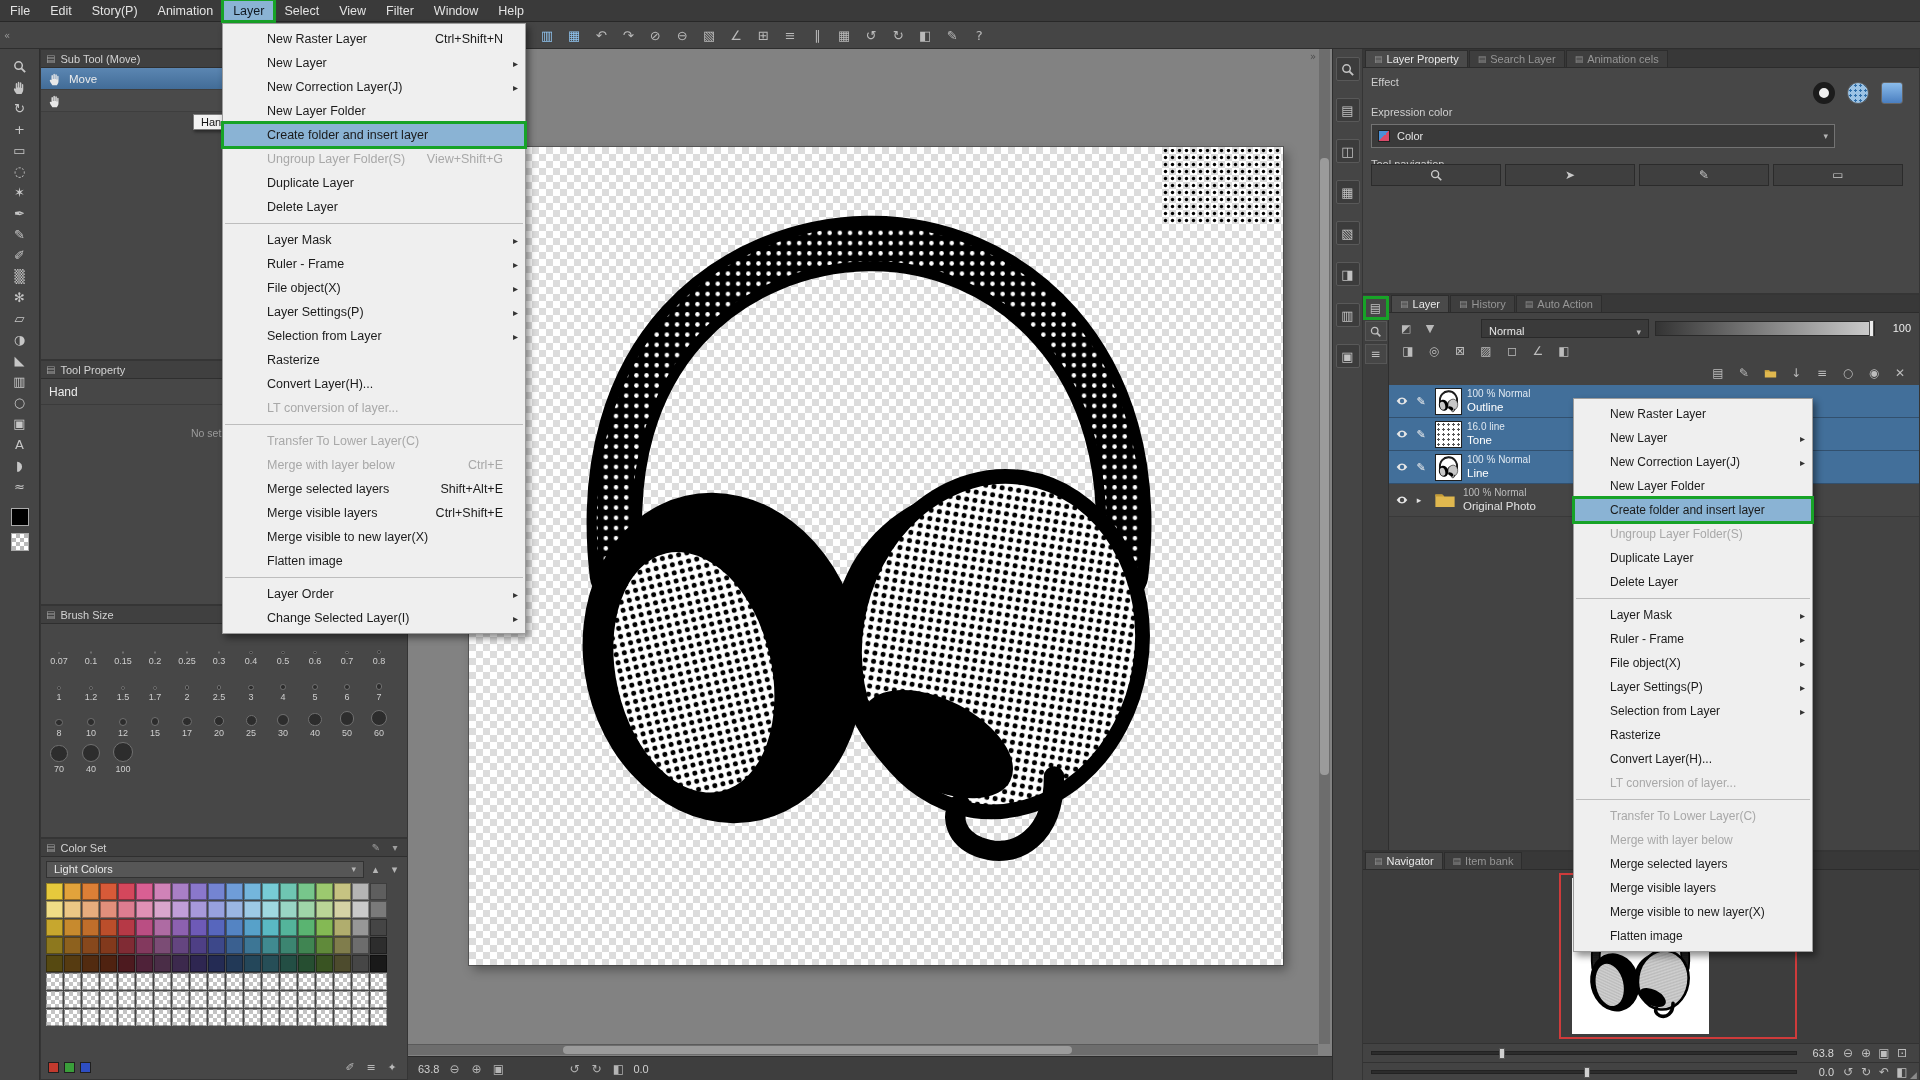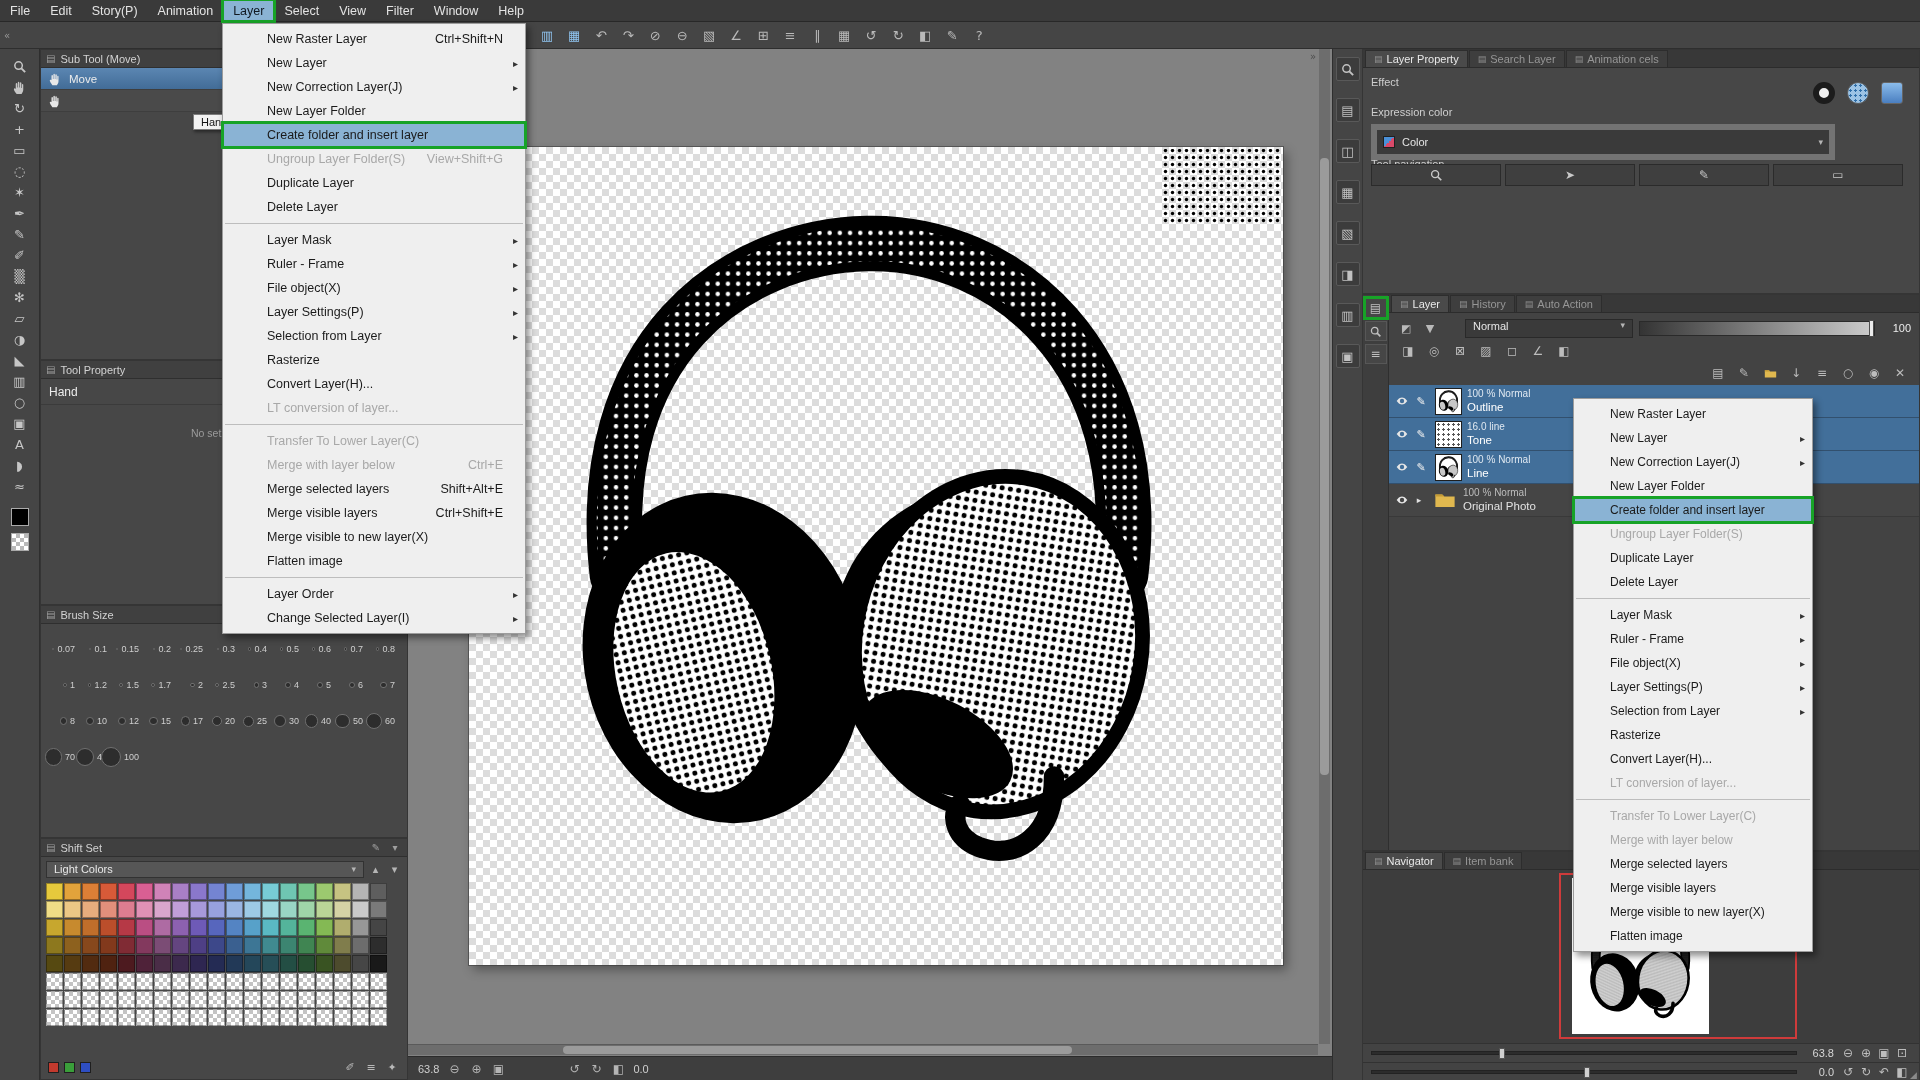--- a/index.html
+++ b/index.html
@@ -40,21 +40,21 @@
 #subtool-panel{top:0;height:311px;}
 .st-row{height:22px;display:flex;align-items:center;gap:7px;padding:0 7px;font-size:11.5px;color:#ececec;background:#4a4a4a;border-bottom:1px solid #3e3e3e;}
 .st-row.sel{background:linear-gradient(#5b86b2,#426c97);}
 .st-row svg{width:14px;height:14px;color:#e8e8e8;}
 #st-tooltip{position:absolute;left:152px;top:64px;background:#f2f2f2;color:#141414;border:1px solid #7d7d7d;font-size:11px;padding:1px 7px;box-shadow:1px 2px 3px rgba(0,0,0,.45);z-index:30;}
 #toolprop-panel{top:311px;height:245px;}
 .tp-name{font-size:12px;color:#ececec;padding:6px 8px 5px;border-bottom:1px solid #3b3b3b;}
 .tp-note{position:absolute;left:150px;top:66px;font-size:10.5px;color:#9b9b9b;}
 #brush-panel{top:556px;height:233px;}
 #bs-grid{display:grid;grid-template-columns:repeat(11,32px);padding:8px 2px 0;}
-.bs-cell{height:36px;display:flex;align-items:center;justify-content:flex-end;gap:3px;padding-bottom:2px;}
+.bs-cell{height:36px;display:flex;flex-direction:column;align-items:center;justify-content:flex-end;gap:3px;padding-bottom:2px;}
 .bs-dot{background:#2d2d2d;border:1px solid #707070;border-radius:50%;flex-shrink:0;}
 .bs-num{font-size:9px;color:#cfcfcf;line-height:1;}
 #colorset-panel{top:789px;height:242px;}
 .cs-bar{display:flex;align-items:center;gap:4px;padding:3px 5px;height:24px;}
 .cs-dd{flex:1;height:17px;background:#565656;border:1px solid #323232;display:flex;align-items:center;font-size:11px;color:#e8e8e8;padding:0 7px;}
 .dd-arrow{margin-left:auto;color:#b5b5b5;font-size:9px;}
 .cs-bar-ic{width:15px;text-align:center;color:#b5b5b5;font-size:11px;}
 #cs-grid{display:grid;grid-template-columns:repeat(19,18px);grid-auto-rows:18px;padding:2px 5px;}
 .sw{width:17px;height:17px;border:1px solid rgba(0,0,0,.35);}
 .sw-empty{background-color:#fff;background-image:linear-gradient(45deg,#c4c4c4 25%,transparent 25%,transparent 75%,#c4c4c4 75%),linear-gradient(45deg,#c4c4c4 25%,transparent 25%,transparent 75%,#c4c4c4 75%);background-size:8px 8px;background-position:0 0,4px 4px;}
@@ -102,34 +102,34 @@
 .tab.active{background:#4a4a4a;color:#e9e9e9;}
 .t-icon{font-size:9px;color:#8f8f8f;}
 
 #layerprop{top:0;height:245px;}
 .lp-label{position:absolute;left:8px;font-size:11px;color:#cfcfcf;}
 #effect-icons{position:absolute;right:16px;top:32px;display:flex;gap:12px;}
 .fx{width:22px;height:22px;border-radius:50%;}
 .fx0{background:#f0f0f0;border:6px solid #1c1c1c;}
 .fx1{background-color:#9cc3e5;background-image:radial-gradient(#2d6da8 32%,transparent 36%);background-size:5px 5px;border:1px solid #5a5a5a;}
 .fx2{border-radius:3px;background:linear-gradient(#8bbceb,#4a7fc1);border:1px solid #666;}
-.expr-dd{position:absolute;left:8px;top:74px;width:464px;height:36px;background:#3a3a3a;border:6px solid #737373;display:flex;align-items:center;gap:7px;padding:0 6px;font-size:11px;color:#e4e4e4;}
+.expr-dd{position:absolute;left:8px;top:74px;width:464px;height:24px;background:#3a3a3a;border:1px solid #737373;display:flex;align-items:center;gap:7px;padding:0 6px;font-size:11px;color:#e4e4e4;}
 .expr-ic{width:12px;height:12px;background:linear-gradient(135deg,#4a90d9 50%,#d94a6a 50%);border:1px solid #202020;}
 #toolnav-row{position:absolute;left:8px;top:114px;display:flex;gap:4px;}
 .tn-btn{width:130px;height:22px;background:#3f3f3f;border:1px solid #2b2b2b;display:flex;align-items:center;justify-content:center;color:#c9c9c9;font-size:12px;}
 .tn-btn svg{width:14px;height:14px;color:#c9c9c9;}
 
 #layerpanel{top:245px;height:557px;background:#434343;}
 #lp-rail{position:absolute;left:0;top:0;bottom:0;width:26px;background:#3e3e3e;border-right:1px solid #2f2f2f;display:flex;flex-direction:column;align-items:center;}
 .rail-ic{width:22px;height:20px;display:flex;align-items:center;justify-content:center;color:#c0c0c0;font-size:12px;background:#464646;border:1px solid #575757;margin-top:3px;}
 .rail-ic svg{width:13px;height:13px;color:#c0c0c0;}
 #lp-content{position:absolute;left:26px;top:0;right:0;bottom:0;}
 #blend-row{position:absolute;left:0;top:22px;right:0;height:22px;display:flex;align-items:center;gap:6px;padding:0 8px;}
 .pre-ic{width:18px;text-align:center;color:#b9b9b9;font-size:11px;}
-#blend-dd{width:168px;height:19px;background:#3a3a3a;border:1px solid #292929;font-size:11px;color:#e6e6e6;display:flex;align-items:flex-start;padding:0 7px;margin-left:20px;}
+#blend-dd{width:168px;height:19px;background:#3a3a3a;border:1px solid #292929;font-size:11px;color:#e6e6e6;display:flex;align-items:flex-end;padding:0 7px;margin-left:36px;}
 #op-slider{flex:1;height:15px;border:1px solid #2a2a2a;background:linear-gradient(90deg,#343434,#cdcdcd);position:relative;}
 #op-handle{position:absolute;right:0;top:-2px;width:5px;height:17px;background:#ececec;border:1px solid #4f4f4f;}
 .op-val{width:30px;text-align:right;font-size:11px;color:#ececec;}
 .lp-iconsrow{position:absolute;left:0;right:0;display:flex;align-items:center;gap:4px;padding:0 8px;height:20px;}
 #licons1{top:46px;}
 #licons2{top:68px;justify-content:flex-end;}
 .li{width:22px;height:18px;display:flex;align-items:center;justify-content:center;color:#bdbdbd;font-size:12px;}
 .li svg{width:13px;height:13px;}
 #lrows{position:absolute;left:0;right:0;top:90px;}
 .lrow{height:33px;display:flex;align-items:center;padding:0 3px;background:#454545;border-bottom:1px solid #393939;}
@@ -542,21 +542,21 @@
         <div class="bs-cell">
           <div class="bs-dot" style="height: 20px; width: 20px;"></div>
           <div class="bs-num">100</div>
         </div>
       </div>
   </div>
 
   <div class="panel" id="colorset-panel">
     <div class="phead">
       <span class="ph-icon g">▤</span>
-      <span class="ph-title">Shift Set</span>
+      <span class="ph-title">Color Set</span>
       <span class="ph-btn g">✎</span>
       <span class="ph-btn g">▾</span>
     </div>
     <div class="cs-bar">
       <div class="cs-dd">
         <span>Light Colors</span>
         <span class="dd-arrow g">▾</span>
       </div>
       <span class="cs-bar-ic g">▴</span>
       <span class="cs-bar-ic g">▾</span>

